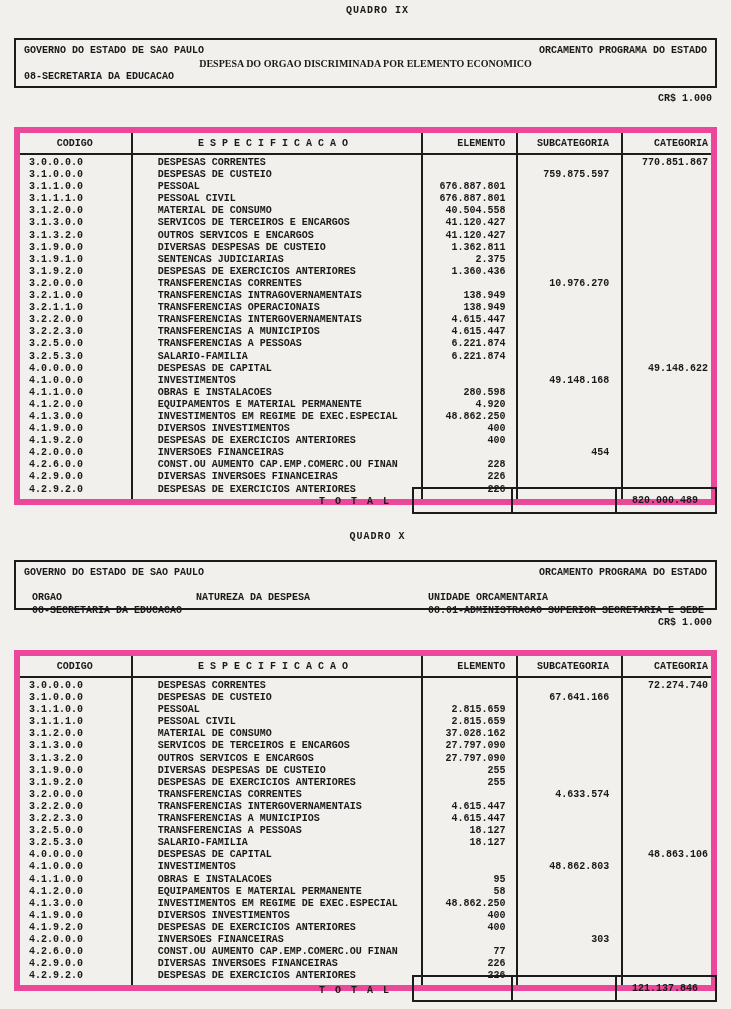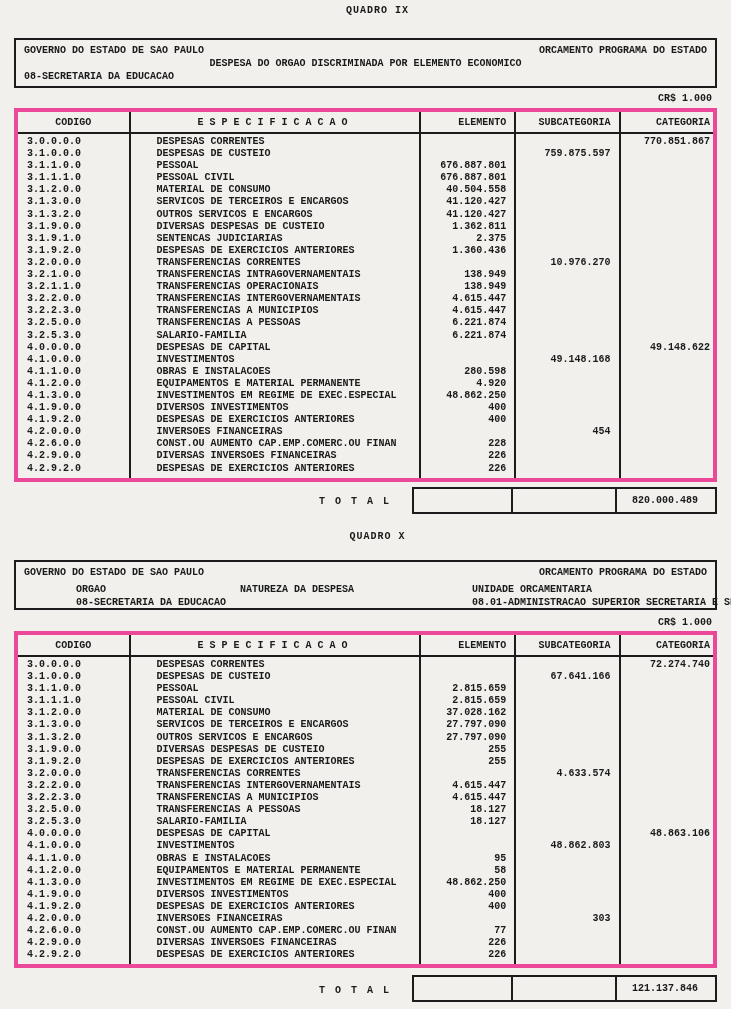--- a/index.html
+++ b/index.html
@@ -23,32 +23,33 @@
   }
 
   .hbox {
     left: 14px; width: 703px;
     border: 2px solid #1c1c1c;
     padding: 4px 8px 3px 8px;
     background: transparent;
   }
   .hline { position: relative; height: 13px; line-height: 13px; white-space: nowrap; }
   .hline.flexline { display: flex; justify-content: space-between; gap: 33px; }
-  .hline.centerline { text-align: center; }
-  .hspan { position: absolute; top: 4px; line-height: 13px; white-space: nowrap; margin-left: 44px; }
+  .hline.centerline { text-align: center; font-family: Liberation Serif, serif; }
+  .hspan { position: absolute; top: 12px; line-height: 13px; white-space: nowrap; }
 
   .cr-note {
     left: 14px; width: 703px;
     text-align: right; padding-right: 5px;
     height: 13px; line-height: 13px;
   }
 
   .dtable {
     left: 14px; width: 703px;
-    border: 4px solid #ec4899;
+    border: 6px solid #ec4899;
+    margin-top: 19px;
   }
   .vl { position: absolute; top: 0; bottom: 0; width: 2px; background: #1c1c1c; }
   .vl1 { left: 111px; } .vl2 { left: 401px; } .vl3 { left: 496px; } .vl4 { left: 601px; }
   .thead {
     display: flex; height: 22px; line-height: 22px;
     border-bottom: 2px solid #1c1c1c;
     white-space: nowrap;
   }
   .tbody { padding: 2px 0 3px 0; }
   .trow { display: flex; height: 12.1px; line-height: 12.1px; white-space: nowrap; }

